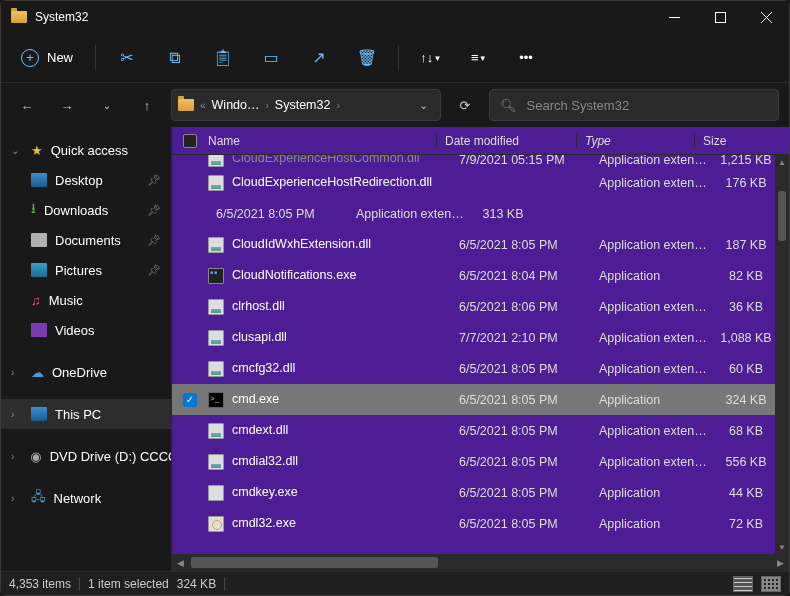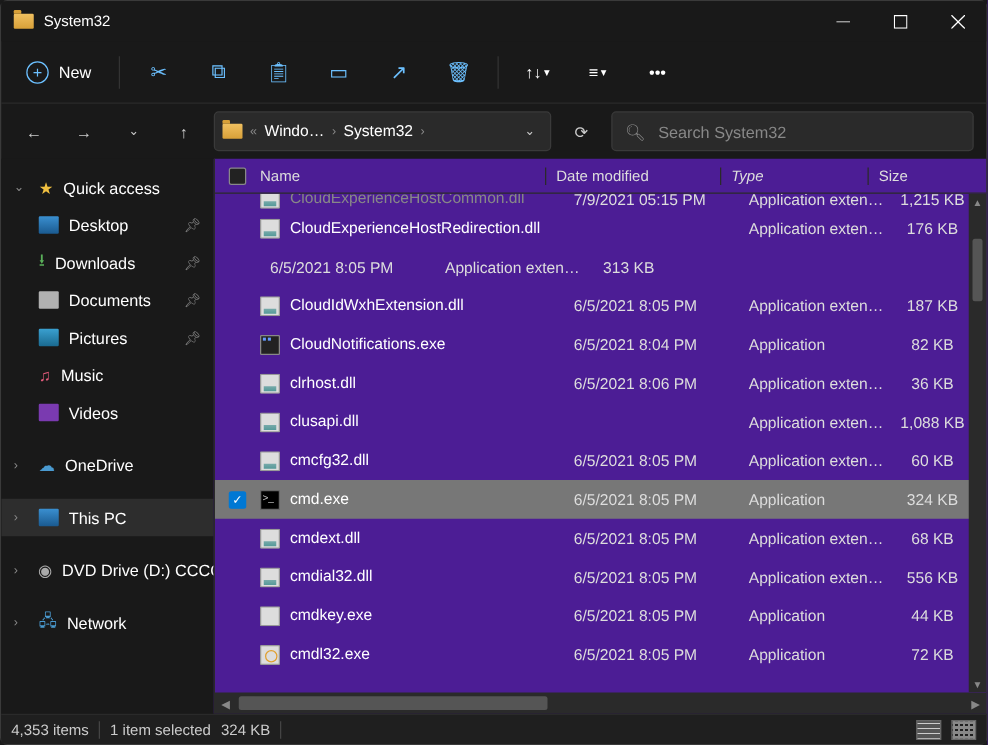--- a/index.html
+++ b/index.html
@@ -335,20 +335,21 @@
             <div class="c-date">6/5/2021 8:06 PM</div>
             <div class="c-type">Application exten…</div>
             <div class="c-size">36 KB</div>
           </div>
         <div class="row">
             <div class="chkcol"></div>
             <div class="c-name">
               <span class="fic fic-dll"></span>
               <span>clusapi.dll</span>
             </div>
+            <div class="c-date">7/7/2021 2:10 PM</div>
             <div class="c-type">Application exten…</div>
             <div class="c-size">1,088 KB</div>
           </div>
         <div class="row">
             <div class="chkcol"></div>
             <div class="c-name">
               <span class="fic fic-dll"></span>
               <span>cmcfg32.dll</span>
             </div>
             <div class="c-date">6/5/2021 8:05 PM</div>

